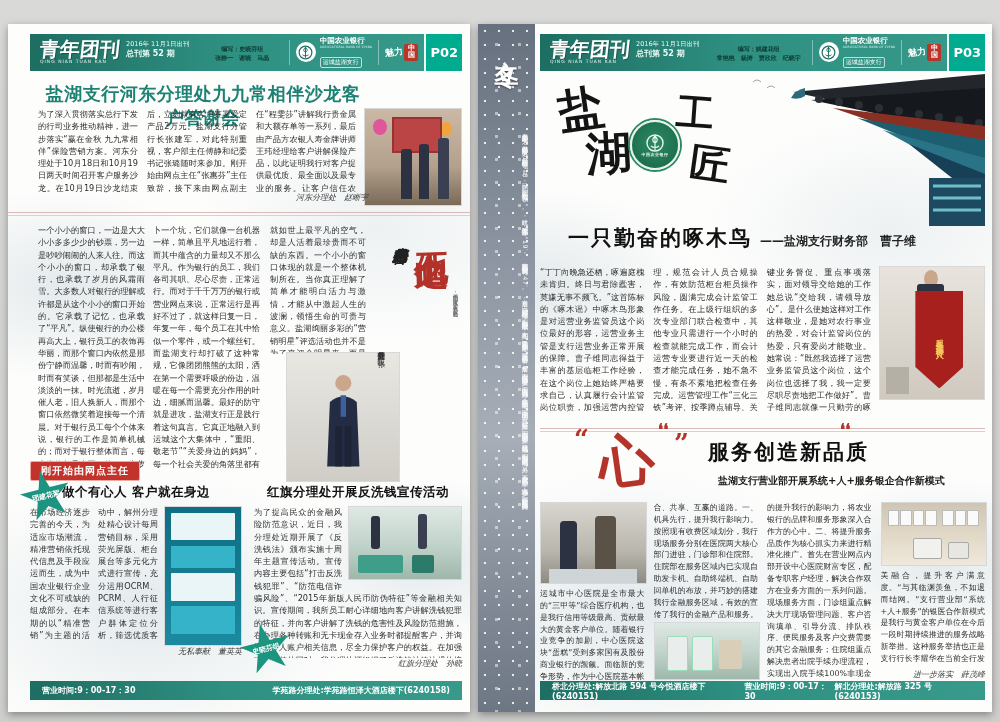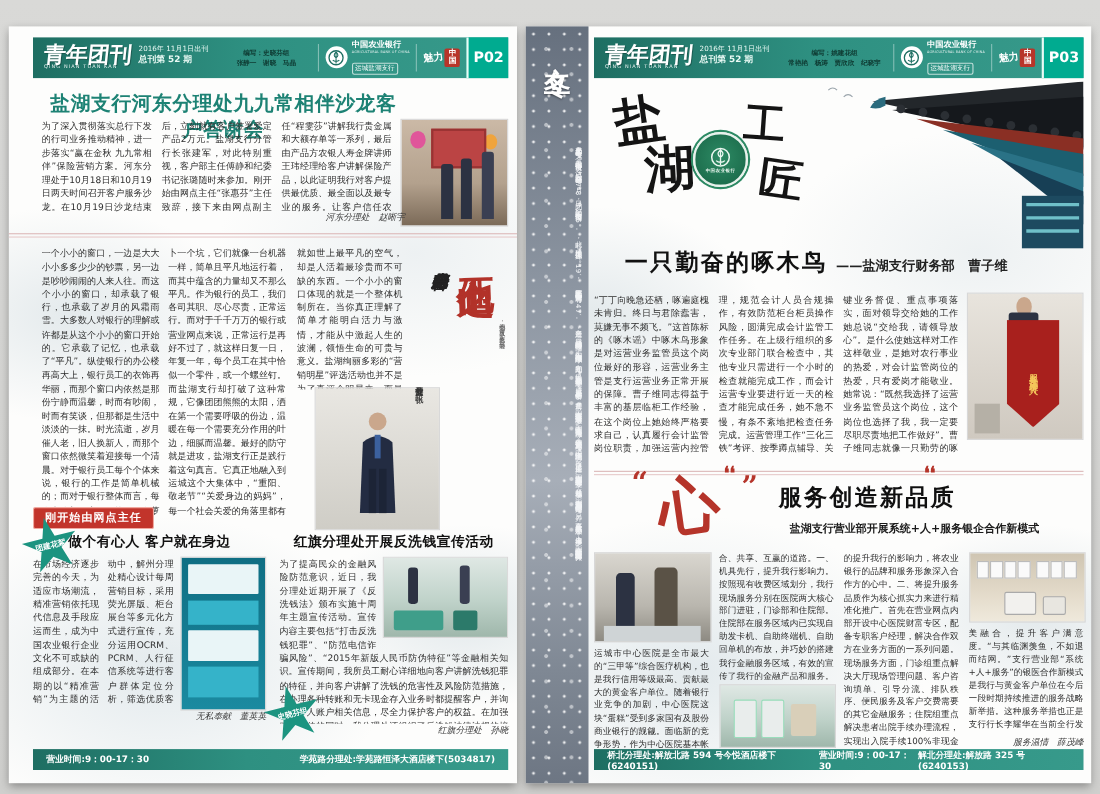--- a/index.html
+++ b/index.html
@@ -260,21 +260,21 @@
       </div>
       <div class="star">
           <span>史晓芬组</span>
         </div>
       <div class="sig">红旗分理处　孙晓</div>
     </div>
   </div>
 
   <footer class="bar fbar">
     <span>营业时间:9：00-17：30</span>
-    <span>学苑路分理处:学苑路恒泽大酒店楼下(5034817)</span>
+    <span>学苑路分理处:学苑路恒泽大酒店楼下(6240158)</span>
   </footer>
 </section>
 
 <section class="page" id="page3">
   <div class="wash"></div>
 
   <aside class="winter">
     <div class="snow"></div>
     <div class="winter-title">立冬</div>
     <div class="winter-text">立冬是农历二十四节气之一，也是中国传统节日之一；时间点在公历每年11月7-8日之间，即太阳位于黄经225°。此时，地球位于赤纬-16°19′，北京地区正午太阳高度仅有33°47′。立冬过后，日照时间将继续缩短，正午太阳高度继续降低。立冬期间，汉族民间以立冬为冬季之始，需进补以度严冬的食俗。立冬前后，中国大部分地区降水显著减少，中国北方地区大地封冻，农林作物进入越冬期，中国江淮地区的“三秋”已接近尾声，中国江南则需抢种晚茬冬麦，赶紧移栽油菜，中国南部则是种麦的最佳时期。另外，立冬后空气一般渐趋干燥，土壤含水较少，中国此时开始注重林区的防火工作。</div>
@@ -407,21 +407,21 @@
           <span class="paper" style="left:18%;"></span>
           <span class="paper" style="left:30%;"></span>
           <span class="paper" style="left:42%;"></span>
           <span class="paper" style="left:58%;"></span>
           <span class="paper" style="left:70%;"></span>
           <span class="paper" style="left:82%;"></span>
         <span class="printer" style="left:30%;bottom:10%;width:26%;height:30%;"></span>
         <span class="printer" style="left:64%;bottom:10%;width:18%;height:24%;background:#e8e6e0;"></span>
       </div>
       <div class="bodytext">美融合，提升客户满意度。“与其临渊羡鱼，不如退而结网。”支行营业部“系统+人+服务”的银医合作新模式是我行与黄金客户单位在今后一段时期持续推进的服务战略新举措。这种服务举措也正是支行行长李耀华在当前全行发展大局的擘划下，不断勉励全行员工摒弃“临渊羡鱼”不思进取之心，努力开创不忘初心、继续前行的“退而结网”的奋斗典范。期待我行的银医合作模式能够做出亮点、做出实效，不断将服务做好、将服务做精、做细，用心服务为医院发展助力，进而打造出盐湖支行服务品牌的新品质！</div>
-      <div class="sig">服务温情　薛茂峰</div>
+      <div class="sig">进一步落实　薛茂峰</div>
     </div>
   </div>
 
   <footer class="bar fbar">
     <span>桥北分理处:解放北路 594 号今悦酒店楼下(6240151)</span>
     <span>营业时间:9：00-17：30</span>
     <span>解北分理处:解放路 325 号(6240153)</span>
   </footer>
 </section>
 

